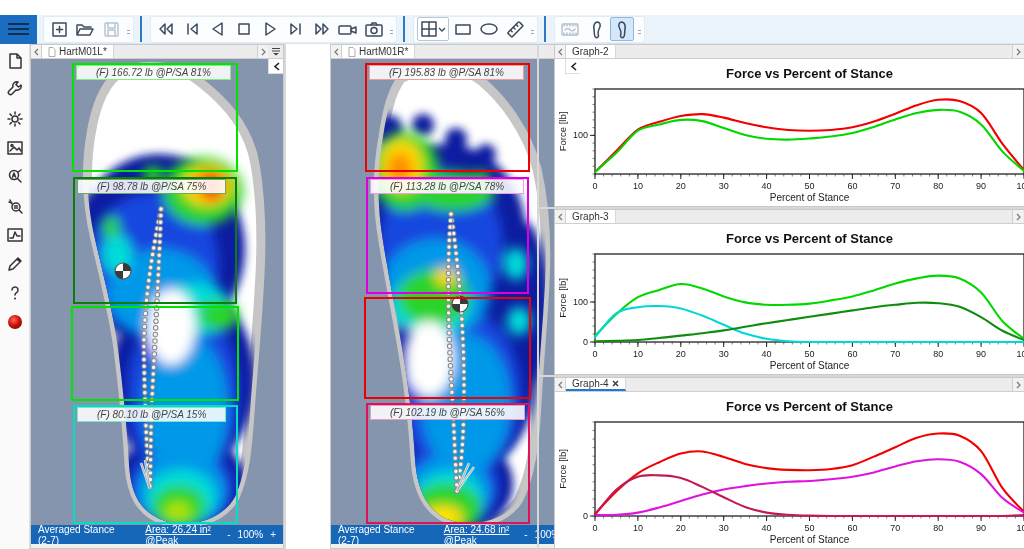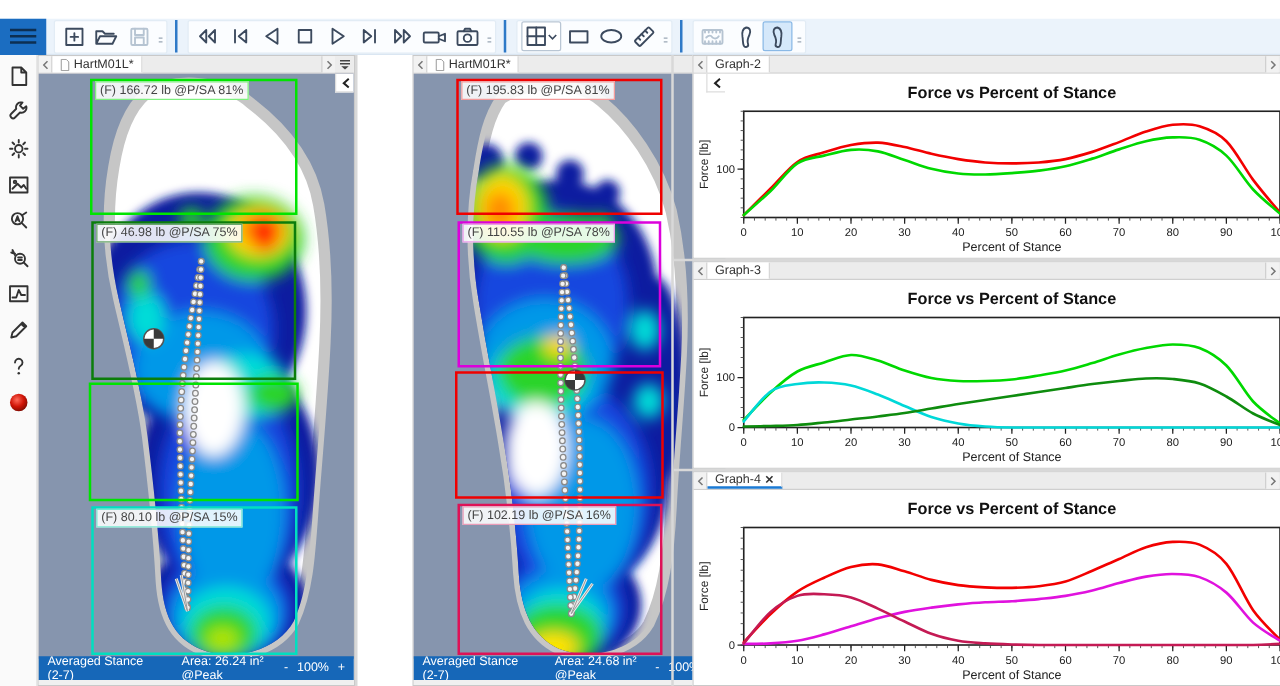--- a/index.html
+++ b/index.html
@@ -45,24 +45,24 @@
   .tab-menu { width:15px; display:flex; align-items:center; justify-content:center; }
   .collapse-btn { position:absolute; width:15px; height:15px; background:#fff; display:flex; align-items:center; justify-content:center;
     border-left:1px solid #ddd; border-bottom:1px solid #ddd; z-index:6; }
 
   
   .foot-panel { position:absolute; top:44px; height:505px; background:#fff; border:1px solid #c9c9c9; }
   .foot-canvas { position:absolute; left:0; top:14px; right:0; height:468px; background:#8695ae; overflow:hidden; }
   .foot-canvas svg.heat { position:absolute; left:0; top:0; }
   .region-box { position:absolute; z-index:3; }
   .region-chip { position:absolute; z-index:4; background:rgba(255,255,255,0.88); font-size:10px; color:#444;
-    padding:0 3px; line-height:13px; white-space:nowrap; }
+    padding:0 19px; line-height:13px; white-space:nowrap;font-style:italic; }
   .statusbar { position:absolute; left:0; right:0; bottom:4px; height:19px; background:#1667b8; color:#fff;
     font-size:10px; display:flex; align-items:center; padding:0 7px; }
-  .statusbar .area { margin-left:26px; }
+  .statusbar .area { margin-left:26px;text-decoration:underline; }
   .statusbar .zoom { margin-left:auto; display:flex; align-items:center; gap:7px; }
   .panel-footer { position:absolute; left:0; right:0; bottom:0; height:4px; background:#f0f0f0; }
 
   
   .graph-col { position:absolute; left:539px; top:44px; width:485px; height:505px; }
   .graph-panel { position:absolute; left:15px; width:485px; background:#fff; border:1px solid #c9c9c9; }
   .chart { position:absolute; left:0; right:0; bottom:0; top:14px; background:#fff; }
   .splitter-v { position:absolute; top:44px; width:2px; height:505px; background:#d8d8d8; }
   .splitter-h { position:absolute; left:0; width:485px; height:2px; background:#d8d8d8; }
 
@@ -381,21 +381,21 @@
           <path d="M0,0 L-8,0 A8,8 0 0 0 0,8 Z" fill="#3a3a3a"></path>
         </g>
       </g>
     </svg>
 
     <div class="region-box" style="left:41px; top:4px; width:166px; height:109px; border:2px solid #00e400;"></div>
     <div class="region-box" style="left:42px; top:118px; width:164px; height:127px; border:2px solid #0b7d0b;"></div>
     <div class="region-box" style="left:40px; top:247px; width:168px; height:95px; border:2px solid #00e400;"></div>
     <div class="region-box" style="left:42px; top:346px; width:165px; height:119px; border:2px solid #00dfc0;"></div>
     <div class="region-chip" style="left:45px; top:6px; border:1px solid #7ef07e;">(F) 166.72 lb @P/SA 81%</div>
-    <div class="region-chip" style="left:46px; top:120px; border:1px solid #6aa86a;">(F) 46.98 lb @P/SA 75%</div>
+    <div class="region-chip" style="left:46px; top:120px; border:1px solid #6aa86a;">(F) 98.78 lb @P/SA 75%</div>
     <div class="region-chip" style="left:46px; top:348px; border:1px solid #79e8d2;">(F) 80.10 lb @P/SA 15%</div>
   </div>
 
   <div class="statusbar">
     <span>Averaged Stance (2-7)</span>
     <span class="area">Area: 26.24 in² @Peak</span>
     <span class="zoom">
       <span>-</span>
       <span>100%</span>
       <span>+</span>
@@ -502,22 +502,22 @@
           <path d="M0,0 L-8,0 A8,8 0 0 0 0,8 Z" fill="#3a3a3a"></path>
         </g>
       </g>
     </svg>
 
     <div class="region-box" style="left:34px; top:4px; width:165px; height:109px; border:2px solid #ef0000;"></div>
     <div class="region-box" style="left:35px; top:118px; width:163px; height:117px; border:2px solid #dc00dc;"></div>
     <div class="region-box" style="left:33px; top:238px; width:167px; height:102px; border:2px solid #ef0000;"></div>
     <div class="region-box" style="left:35px; top:344px; width:164px; height:121px; border:2px solid #de1257;"></div>
     <div class="region-chip" style="left:38px; top:6px; border:1px solid #f49c9c;">(F) 195.83 lb @P/SA 81%</div>
-    <div class="region-chip" style="left:39px; top:120px; border:1px solid #eb9ceb;">(F) 110.55 lb @P/SA 78%</div>
-    <div class="region-chip" style="left:39px; top:346px; border:1px solid #ea9cb8;">(F) 102.19 lb @P/SA 16%</div>
+    <div class="region-chip" style="left:39px; top:120px; border:1px solid #eb9ceb;">(F) 113.28 lb @P/SA 78%</div>
+    <div class="region-chip" style="left:39px; top:346px; border:1px solid #ea9cb8;">(F) 102.19 lb @P/SA 56%</div>
   </div>
 
   <div class="statusbar">
     <span>Averaged Stance (2-7)</span>
     <span class="area">Area: 24.68 in² @Peak</span>
     <span class="zoom">
       <span>-</span>
       <span>100%</span>
       <span>+</span>
     </span>

